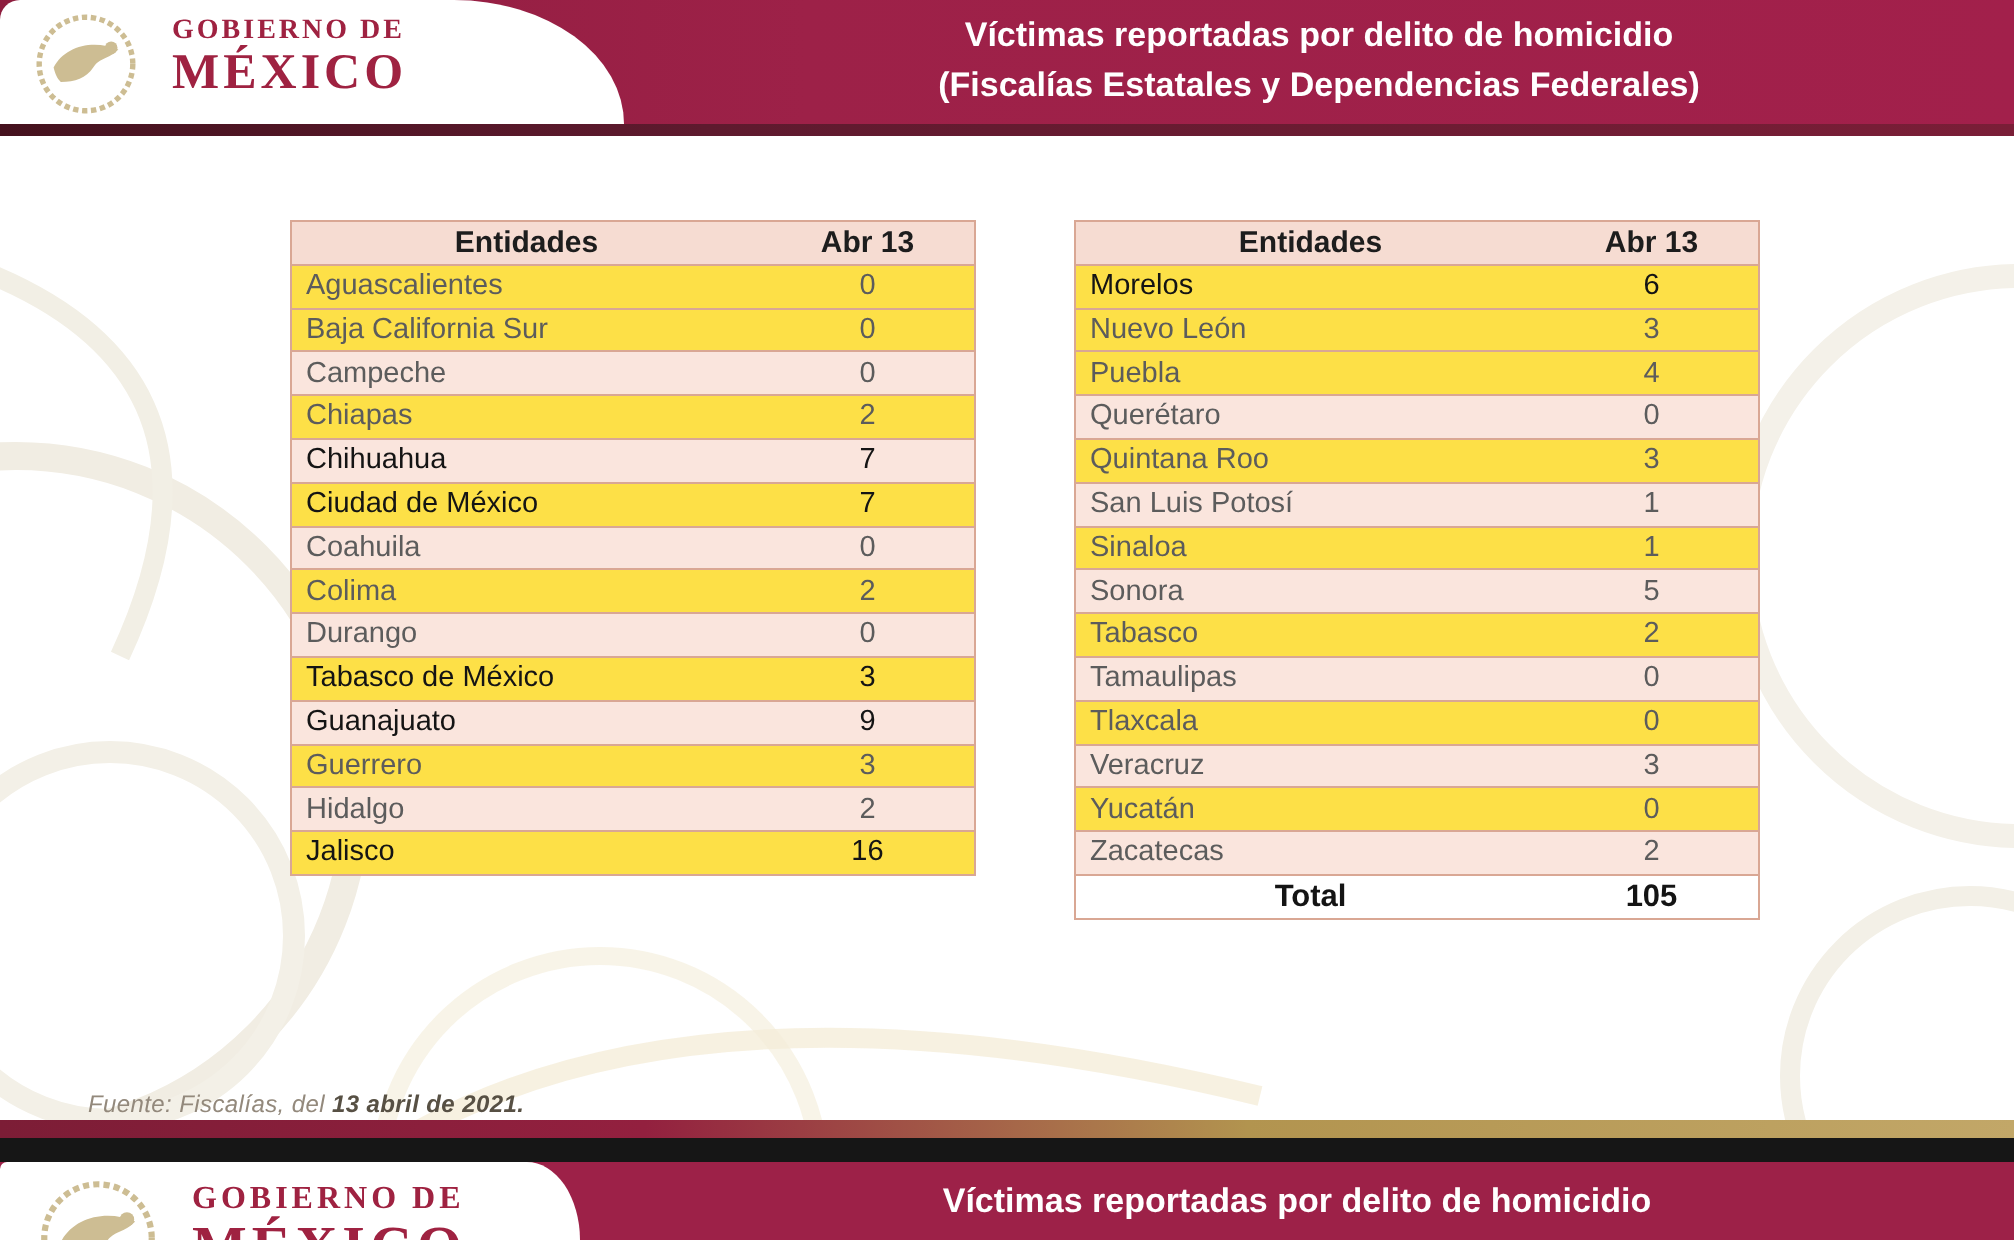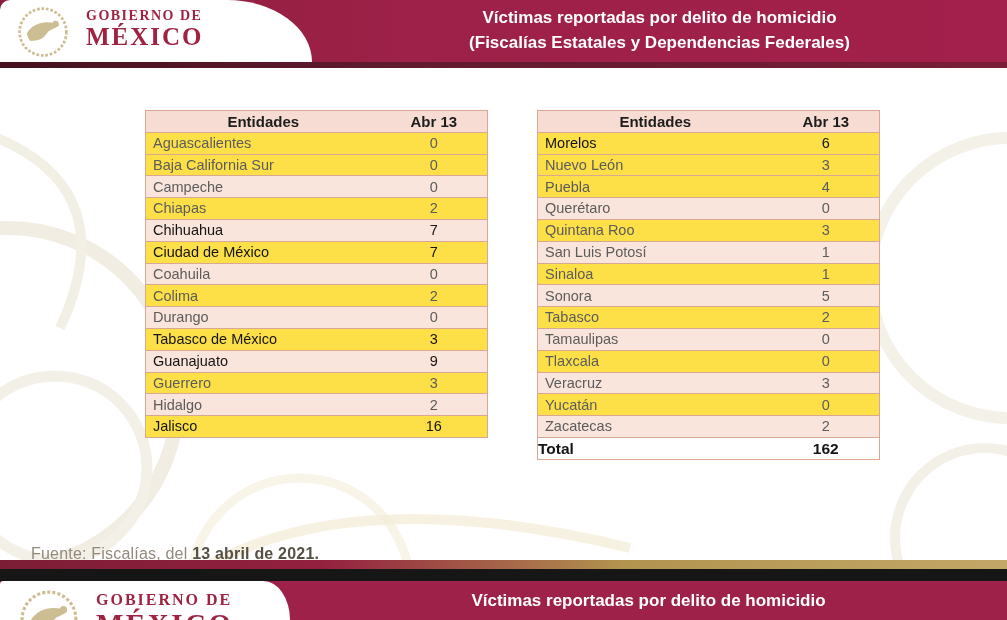--- a/index.html
+++ b/index.html
@@ -53,24 +53,24 @@
   .data th, .data td { height:20.8px; padding:0; line-height:1; border-top:1px solid #d9a794; border-bottom:1px solid #d9a794; }
   .data th {
     background:#f6dcd2; color:#1d1d1d; font-weight:bold; font-size:15px; text-align:center;
   }
   .data tr.alt { background:#fae5dd; }
   .data td.c-name { padding-left:7px; text-align:left; color:#5c5c5c; }
   .data td.c-val  { text-align:center; color:#5c5c5c; }
   .data tr.strong td { color:#141414; font-weight:normal; }
   .data tr.total-row { background:#ffffff; }
   .data tr.total-row td { color:#141414; font-weight:bold; font-size:15.5px; }
-  .data tr.total-row td.c-name { text-align:left; padding-left:0; }
+  .data tr.total-row td.c-name { text-align:center; padding-left:0; }
   
   .source {
-    position:absolute; left:31px; top:477px; font-size:16px; color:#93897c; letter-spacing:.2px;
+    position:absolute; left:44px; top:477px; font-size:12px; color:#93897c; letter-spacing:.2px;font-style:italic;
   }
   .source b { color:#575044; }
   
   .s1-bottom-bar {
     position:absolute; top:560px; left:0; width:1007px; height:9px;
     background:linear-gradient(90deg,#7c1d36 0%,#93203f 32%,#b2944f 62%,#c2a768 100%);
   }
   .slide-gap { position:absolute; top:569px; left:0; width:1007px; height:12px; background:#161616; }
   .s2-band {
     position:absolute; top:581px; left:0; width:1007px; height:39px;
@@ -264,21 +264,21 @@
           <td class="c-val">0</td>
         </tr>
         <tr class="alt">
           <td class="c-name">Zacatecas</td>
           <td class="c-val">2</td>
         </tr>
       </tbody>
     <tbody>
       <tr class="total-row">
         <td class="c-name">Total</td>
-        <td class="c-val">162</td>
+        <td class="c-val">105</td>
       </tr>
     </tbody>
   </table>
 
   <div class="source"><span>Fuente: Fiscalías, del </span><b>13 abril de 2021.</b></div>
 </div>
 
 <div class="s1-bottom-bar"></div>
 <div class="slide-gap"></div>
 

